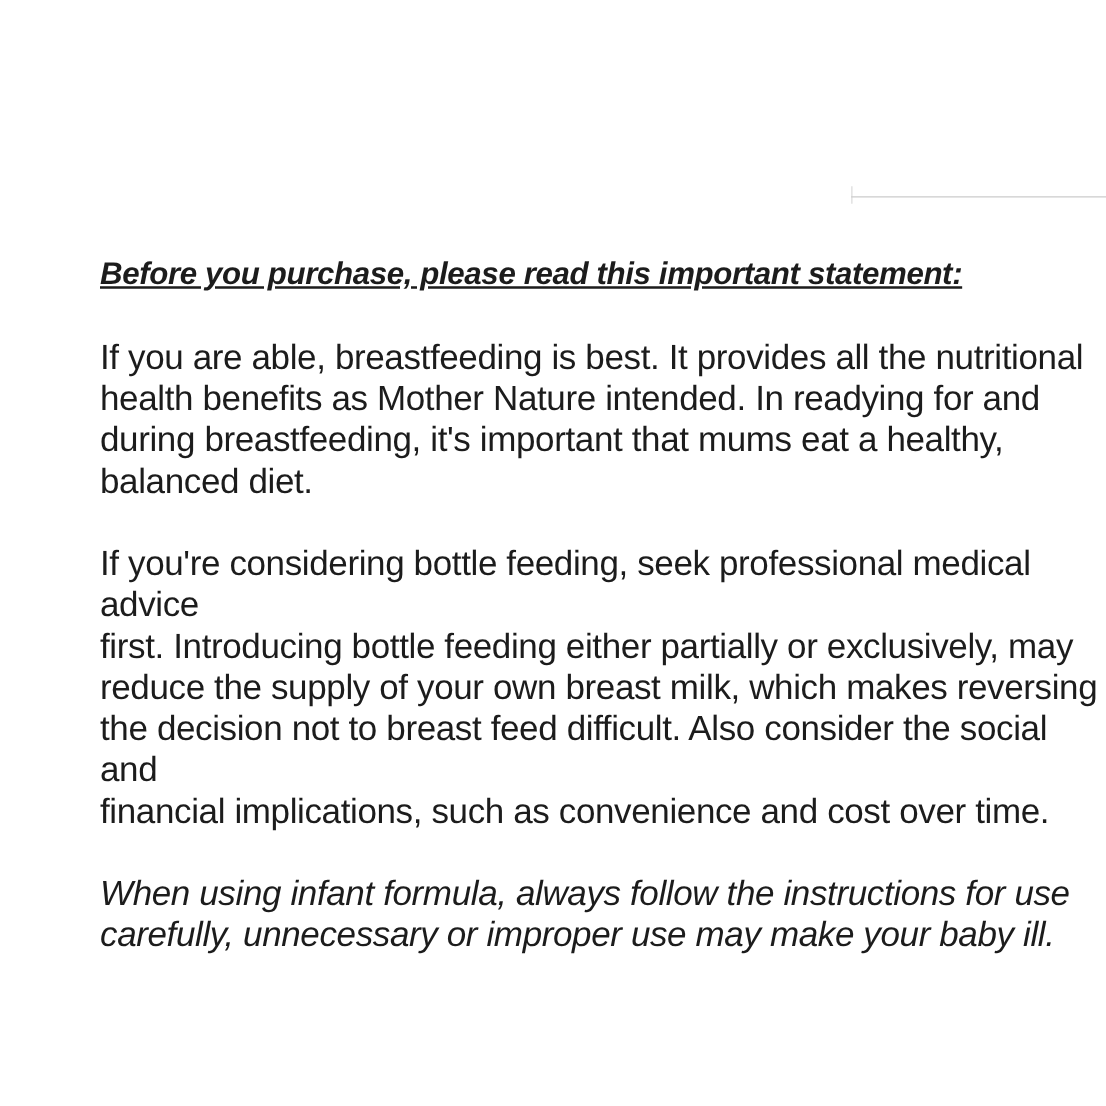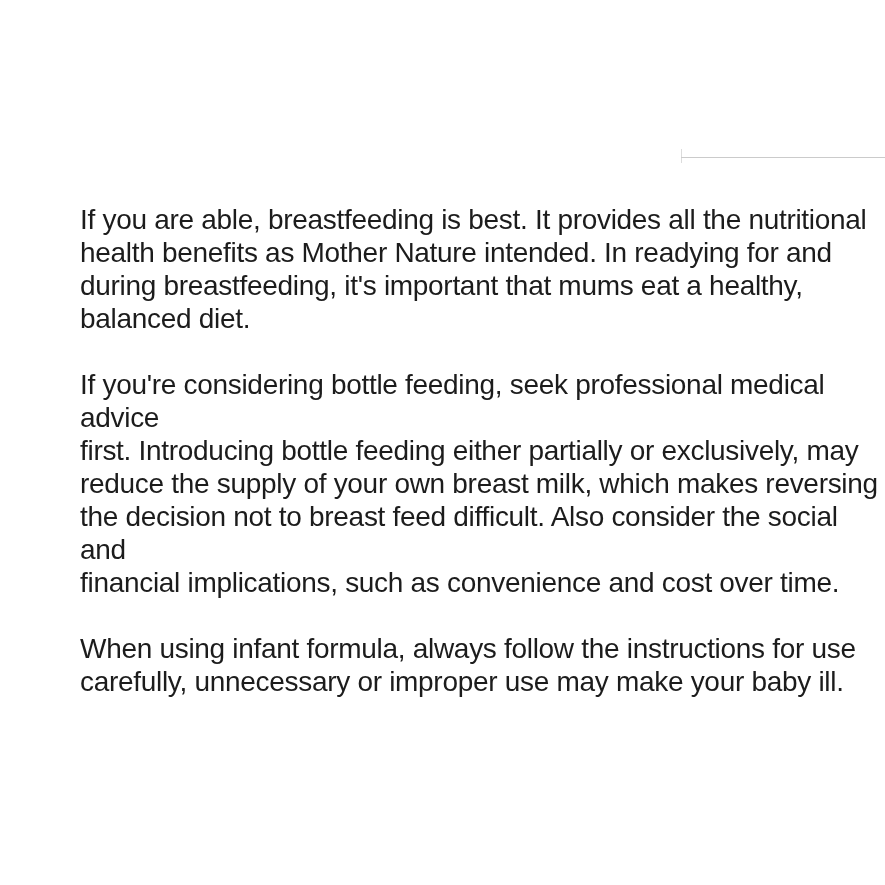--- a/index.html
+++ b/index.html
@@ -56,31 +56,33 @@
   .para {
     font-size: 28px;
     font-weight: 400;
     line-height: 33px;
     letter-spacing: -0.3px;
     margin: 0 0 33px 0;
     white-space: pre-line;
   }
   .para:last-child {
     margin-bottom: 0;
+    font-style: italic;
   }
 </style>
 </head>
 <body>
 
 <div class="page">
 
   <div class="rule-tick"></div>
   <div class="rule-h"></div>
 
   <div class="text-col">
+    <div class="heading">Before you purchase, please read this important statement:</div>
 
     <div class="para">If you are able, breastfeeding is best. It provides all the nutritional
 health benefits as Mother Nature intended. In readying for and
 during breastfeeding, it's important that mums eat a healthy,
 balanced diet.</div>
 
     <div class="para">If you're considering bottle feeding, seek professional medical advice
 first. Introducing bottle feeding either partially or exclusively, may
 reduce the supply of your own breast milk, which makes reversing
 the decision not to breast feed difficult. Also consider the social and

